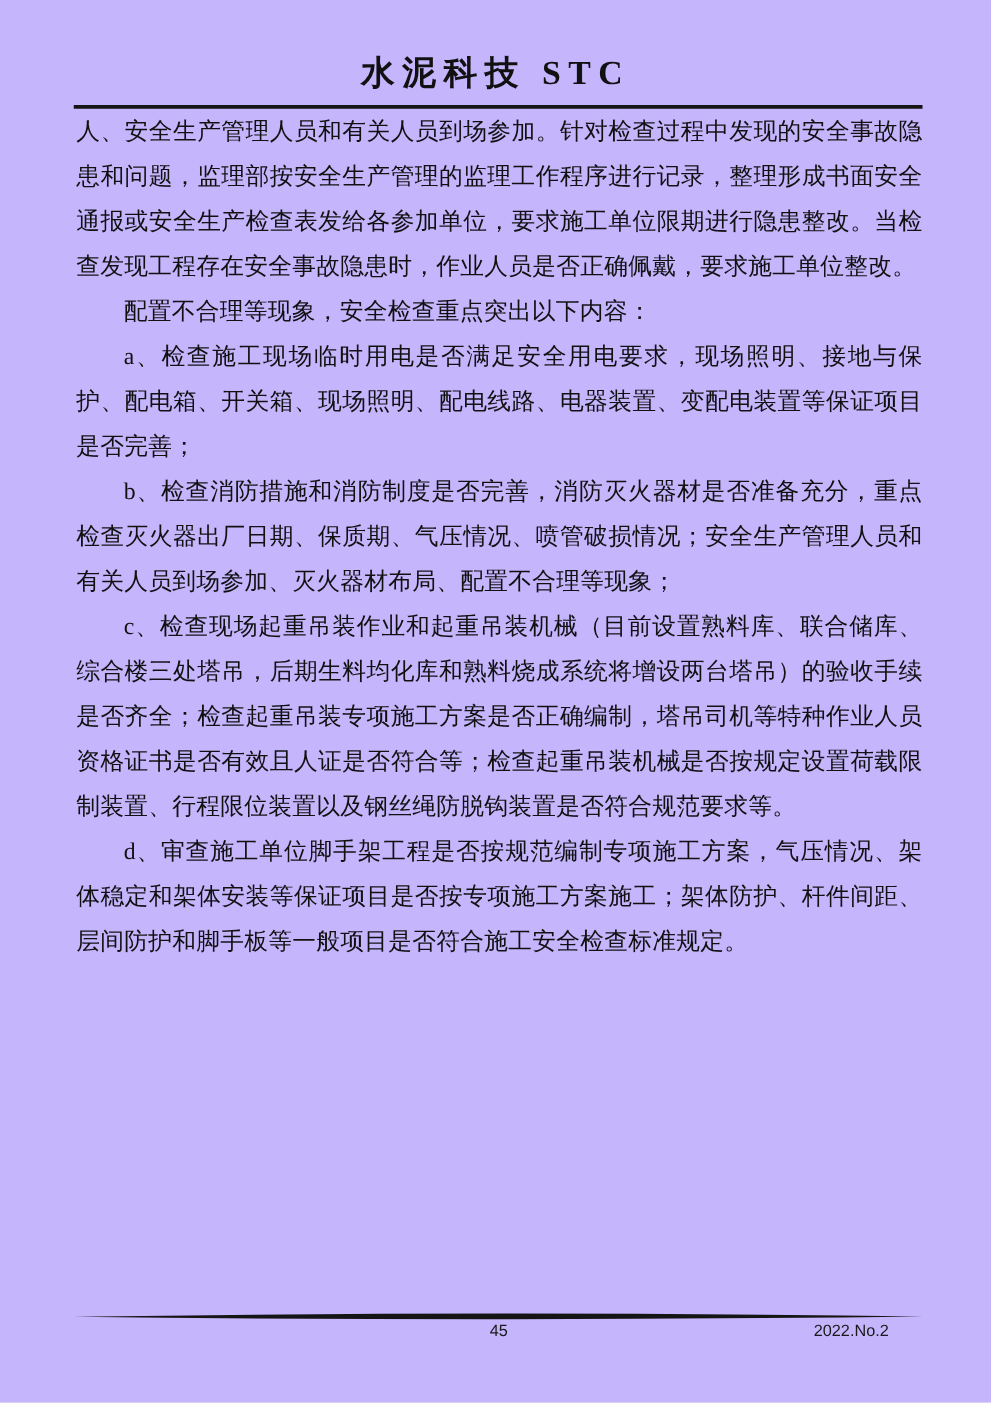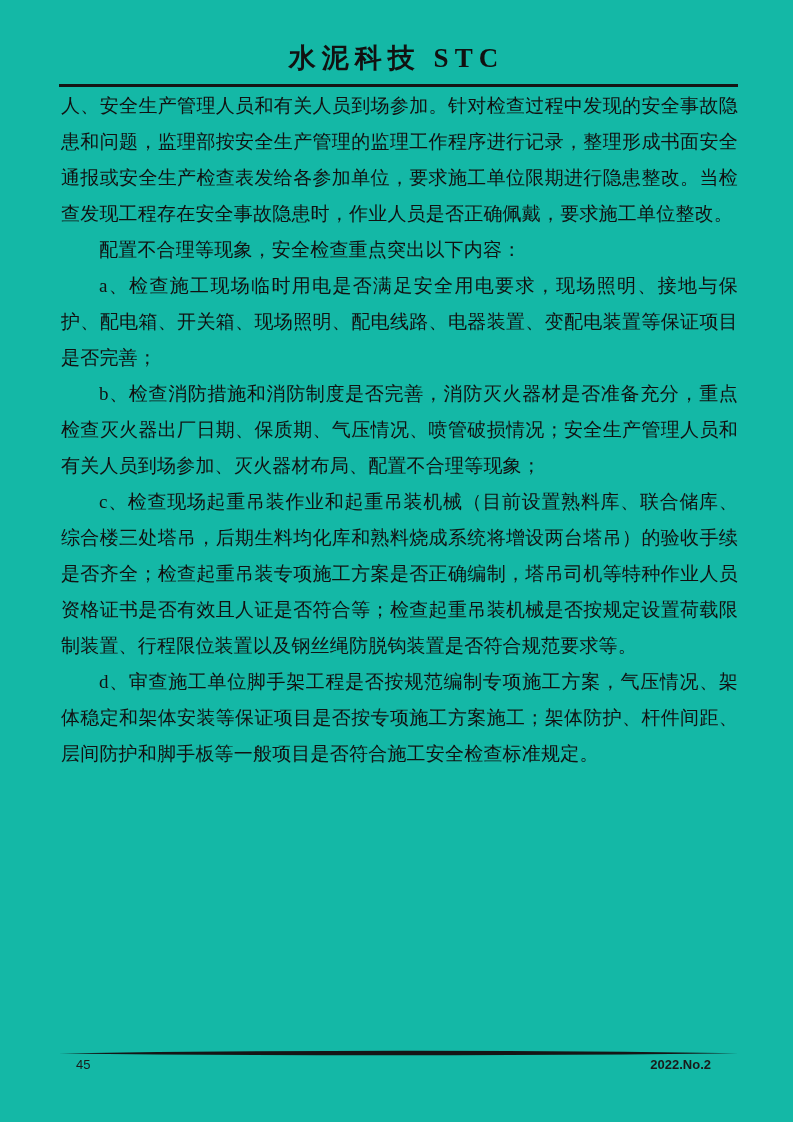--- a/index.html
+++ b/index.html
@@ -1,19 +1,19 @@
 <!DOCTYPE html>
 <html><head>
 <meta charset="utf-8">
 <style>
   html,body{margin:0;padding:0;background:#e8e8e8;}
   .page{
     position:relative;
     width:793px;height:1122px;
-    background:#14b8a6;
+    background:#c4b5fd;
     margin:0 auto;
     overflow:hidden;
     font-family:"Liberation Serif","DejaVu Serif",serif;
     color:#111111;
   }
   .header-title{
     position:absolute;
     top:40px;left:0;right:0;
     text-align:center;
     font-size:27px;
@@ -47,26 +47,26 @@
   .footer-row{
     position:absolute;
     top:1057px;left:60px;
     width:678px;height:20px;
     font-family:"Liberation Sans","DejaVu Sans",sans-serif;
     font-size:13px;
     color:#1a1a1a;
   }
   .page-number{
     position:absolute;
-    left:16px;right:0;
-    text-align:left;
+    left:0;right:0;
+    text-align:center;
   }
   .issue-label{
     position:absolute;
-    right:27px;top:0;font-weight:bold;
+    right:27px;top:0;
   }
 </style>
 </head>
 <body>
 
 <div class="page">
 
   <div class="header-title">水泥科技 STC</div>
 
   <div class="header-rule"></div>

